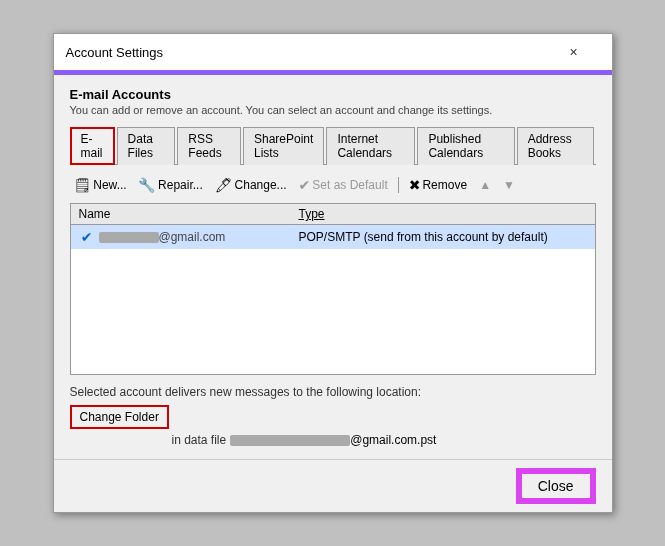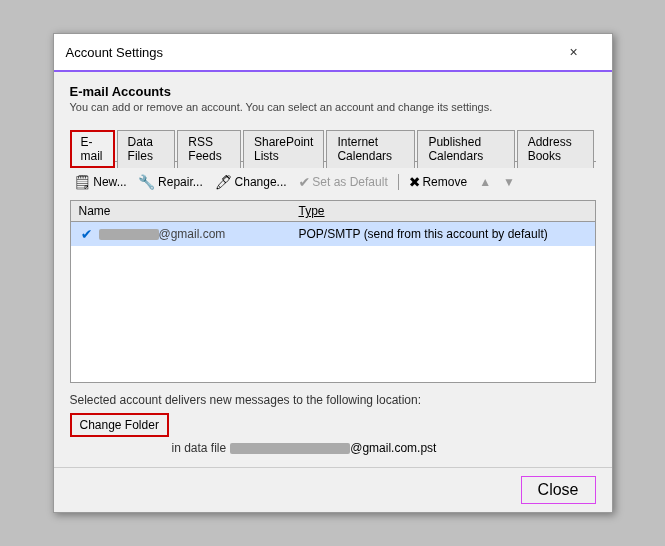--- a/index.html
+++ b/index.html
@@ -17,21 +17,21 @@
       background: #f0f0f0;
       border: 1px solid #999;
       box-shadow: 2px 2px 8px rgba(0,0,0,0.4);
       width: 560px;
       min-height: 480px;
       display: flex;
       flex-direction: column;
     }
     .title-bar {
       background: #fff;
-      border-bottom: 2px solid #8b5cf6;
+      border-bottom: 5px solid #8b5cf6;
       padding: 8px 28px 8px 12px;
       display: flex;
       align-items: center;
       justify-content: space-between;
     }
     .title-bar-text {
       font-size: 13px;
       font-weight: normal;
       color: #000;
     }
@@ -70,21 +70,21 @@
     }
     .tab {
       padding: 4px 10px;
       border: 1px solid #999;
       border-bottom: none;
       background: #e8e8e8;
       cursor: pointer;
       font-size: 12px;
       margin-right: 2px;
       position: relative;
-      top: 7px;
+      top: 1px;
     }
     .tab.active {
       background: #f0f0f0;
       border-color: #999;
       border-bottom: 1px solid #f0f0f0;
       z-index: 1;
       outline: 2px solid #cc0000;
       outline-offset: -2px;
     }
     .toolbar {
@@ -233,23 +233,23 @@
     .footer {
       display: flex;
       justify-content: flex-end;
       padding: 8px 16px;
       border-top: 1px solid #ccc;
       background: #f0f0f0;
     }
     .close-dialog-btn {
       padding: 4px 16px;
       background: #f0f0f0;
-      border: 1px solid #d946ef;
-      cursor: pointer;
-      font-size: 16px;
+      border: 6px solid #d946ef;
+      cursor: pointer;
+      font-size: 14px;
     }
   </style>
 </head>
 <body>
 
 <div class="dialog">
 
   <div class="title-bar">
     <span class="title-bar-text">Account Settings</span>
     <button class="close-btn">×</button>

